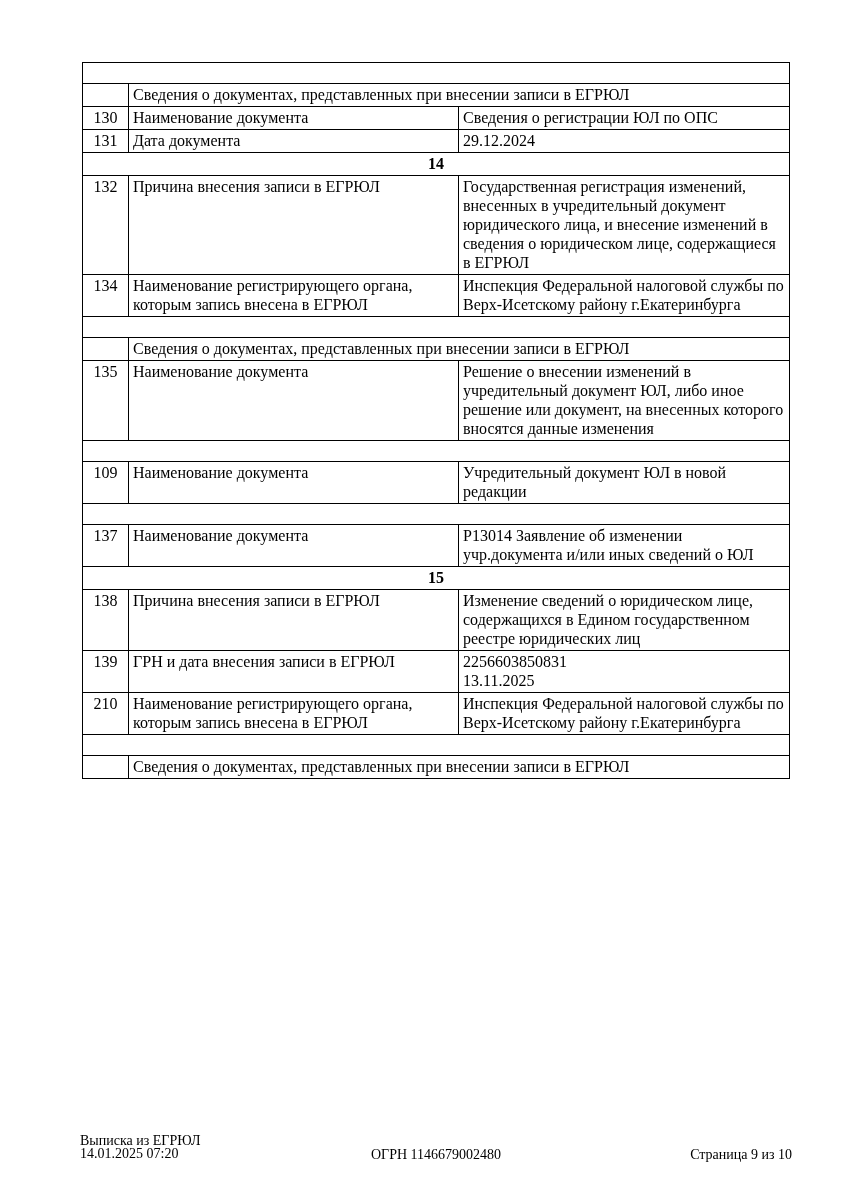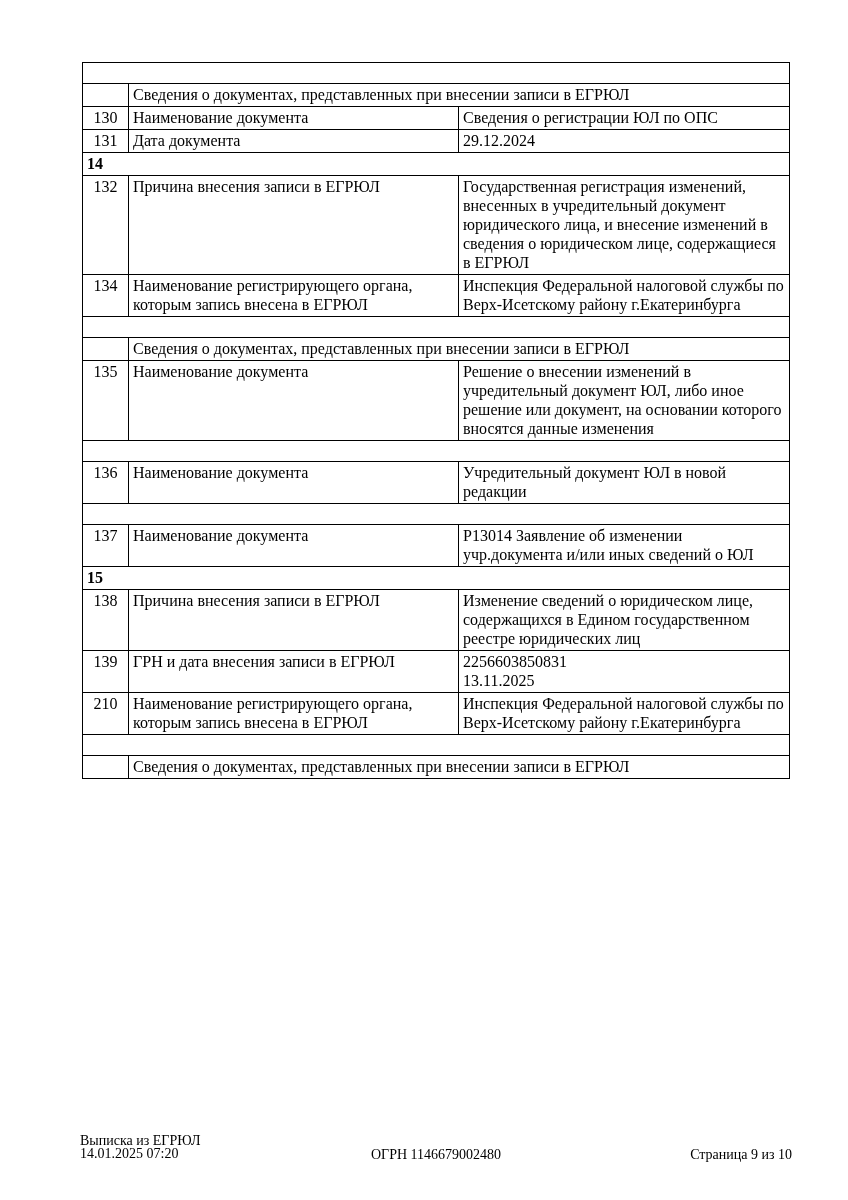--- a/index.html
+++ b/index.html
@@ -36,21 +36,21 @@
   col.c-num   { width: 46px; }
   col.c-label { width: 330px; }
   col.c-value { width: 331px; }
   td.num-cell {
     text-align: center;
     padding-left: 1px;
     padding-right: 1px;
   }
   tr.empty-row td { height: 21px; }
   td.section-cell {
-    text-align: left;
+    text-align: center;
     font-weight: bold;
   }
   td.value-cell { white-space: pre-line; margin-left: 14px; }
   .footer {
     position: absolute;
     left: 80px;
     right: 56px;
     top: 1134px;
     height: 28px;
     font-size: 14px;
@@ -105,27 +105,27 @@
         <tr class="empty-row">
           <td colspan="3"></td>
         </tr>
         <tr>
           <td class="num-cell"></td>
           <td class="header-cell" colspan="2">Сведения о документах, представленных при внесении записи в ЕГРЮЛ</td>
         </tr>
         <tr>
           <td class="num-cell">135</td>
           <td class="label-cell">Наименование документа</td>
-          <td class="value-cell">Решение о внесении изменений в учредительный документ ЮЛ, либо иное решение или документ, на основании которого вносятся данные изменения</td>
+          <td class="value-cell">Решение о внесении изменений в учредительный документ ЮЛ, либо иное решение или документ, на внесенных которого вносятся данные изменения</td>
         </tr>
         <tr class="empty-row">
           <td colspan="3"></td>
         </tr>
         <tr>
-          <td class="num-cell">136</td>
+          <td class="num-cell">109</td>
           <td class="label-cell">Наименование документа</td>
           <td class="value-cell">Учредительный документ ЮЛ в новой редакции</td>
         </tr>
         <tr class="empty-row">
           <td colspan="3"></td>
         </tr>
         <tr>
           <td class="num-cell">137</td>
           <td class="label-cell">Наименование документа</td>
           <td class="value-cell">Р13014 Заявление об изменении учр.документа и/или иных сведений о ЮЛ</td>

